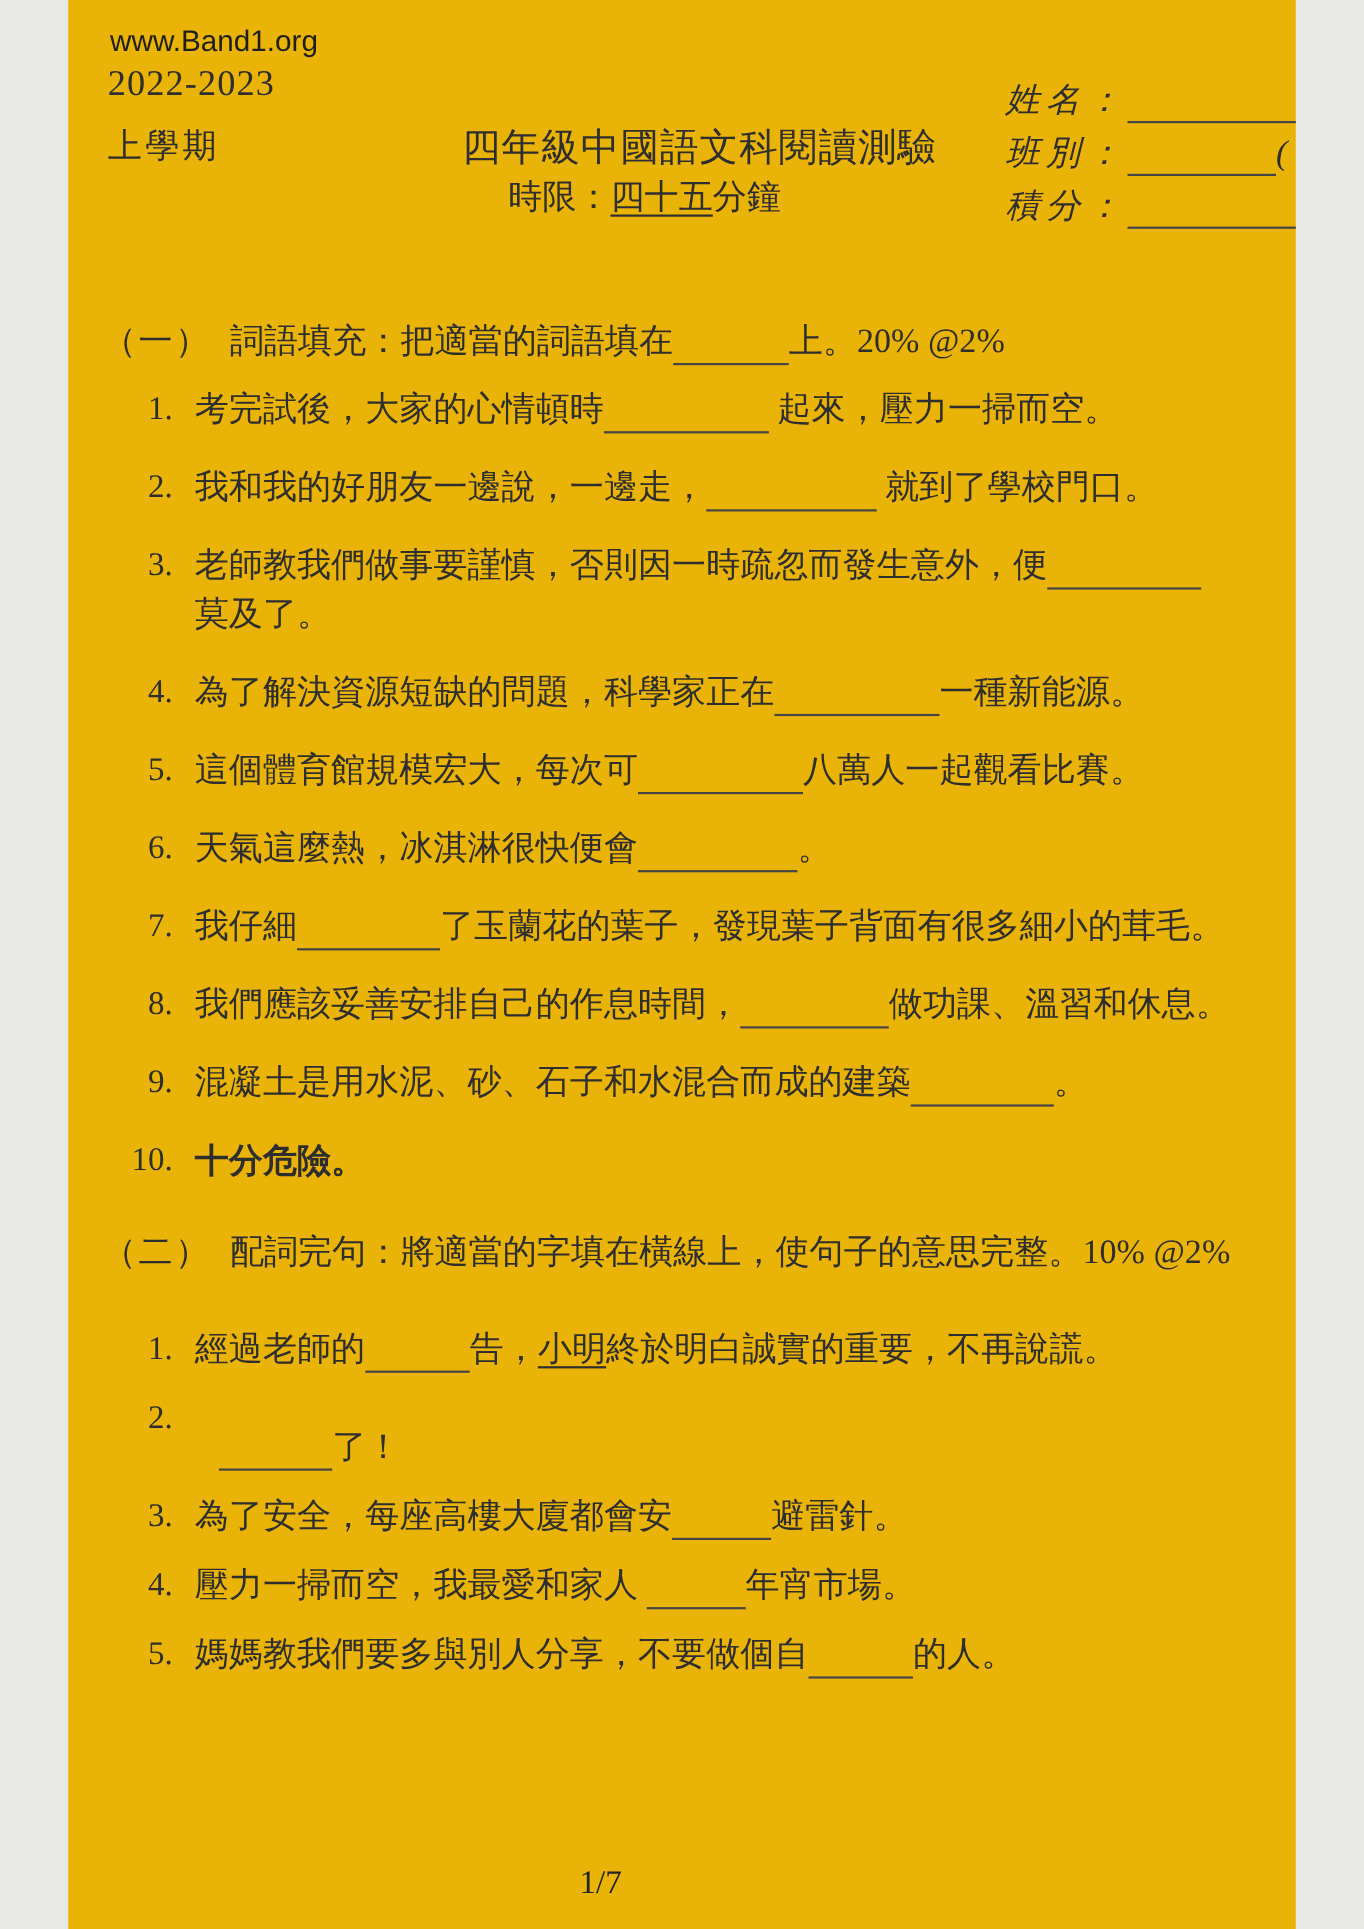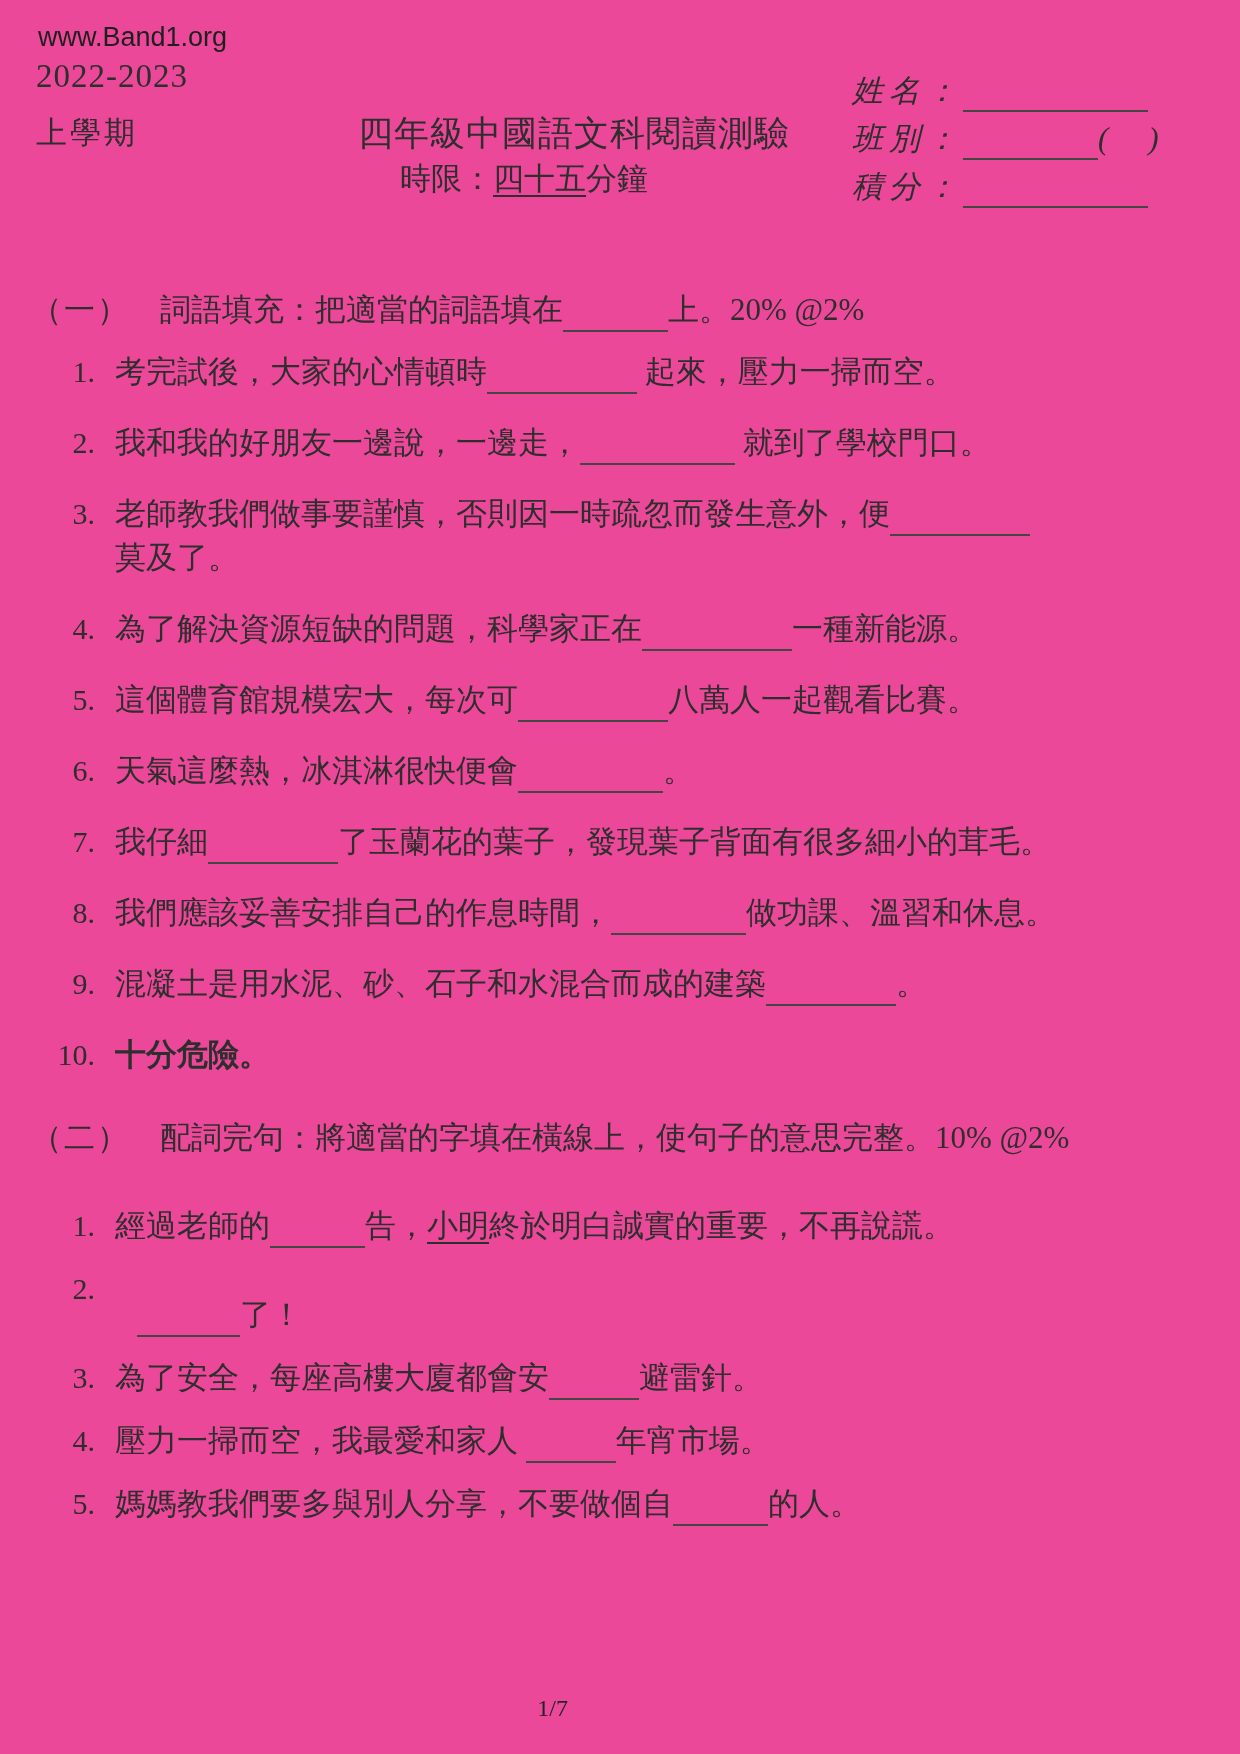--- a/index.html
+++ b/index.html
@@ -1,21 +1,21 @@
 <!DOCTYPE html>
 <html><head>
 <meta charset="utf-8">
 <style>
   * { margin:0; padding:0; box-sizing:border-box; }
   html,body { background:#e8e8e6; }
   .page {
     position:relative;
-    width:1240px; height:1754px;
+    width:1116px; height:1754px;
     margin:0 auto;
-    background:#ec4899;
+    background:#eab308;
     color:#2e2e2e;
     font-family:"Liberation Serif","DejaVu Serif",serif;
     overflow:hidden;
   }
   
   .hdr { position:absolute; left:0; top:0; width:1240px; height:290px; }
   .site    { position:absolute; left:38px;  top:22px;  font-family:"Liberation Sans","DejaVu Sans",sans-serif; font-size:27px; color:#1f1f1f; }
   .year    { position:absolute; left:36px;  top:58px;  font-size:33px; letter-spacing:1px; }
   .term    { position:absolute; left:36px;  top:112px; font-size:31px; letter-spacing:3px; }
   .title   { position:absolute; left:358px; top:110px; font-size:35px; letter-spacing:1px; }
@@ -34,32 +34,32 @@
     border-bottom:2px solid #454545;
     vertical-align:bottom;
   }
   .u { text-decoration:underline; text-underline-offset:6px; text-decoration-thickness:2px; }
   
   main { position:absolute; left:0; top:288px; width:1240px; }
   .sec { margin:0; }
   .sec + .sec { margin-top:39px; }
   .sec-head { display:flex; margin-left:31px; font-size:31px; line-height:44px; }
   .sec-num  { width:100px; letter-spacing:2px; flex:0 0 auto; }
-  .sec-instr{ margin-left:29px; }
+  .sec-instr{ margin-left:16px; }
   .items    { margin-top:18px; }
   .sec2 .items { margin-top:44px; }
   .item { display:flex; margin-bottom:27px; font-size:31px; line-height:44px; }
   .sec2 .item { margin-bottom:19px; }
   .item .num { flex:0 0 auto; width:95px; text-align:right; font-size:30px; }
   .item .content { margin-left:20px; flex:1 1 auto; }
   .line { display:block; }
   
   .footer {
-    position:absolute; left:448px; top:1695px; width:120px;
-    text-align:right; font-size:24px; color:#242424;
+    position:absolute; left:424px; top:1695px; width:120px;
+    text-align:center; font-size:30px; color:#242424;
   }
 </style>
 </head>
 <body>
 
 <div class="page">
 
   <div class="hdr">
     <div class="site">www.Band1.org</div>
     <div class="year">2022-2023</div>

